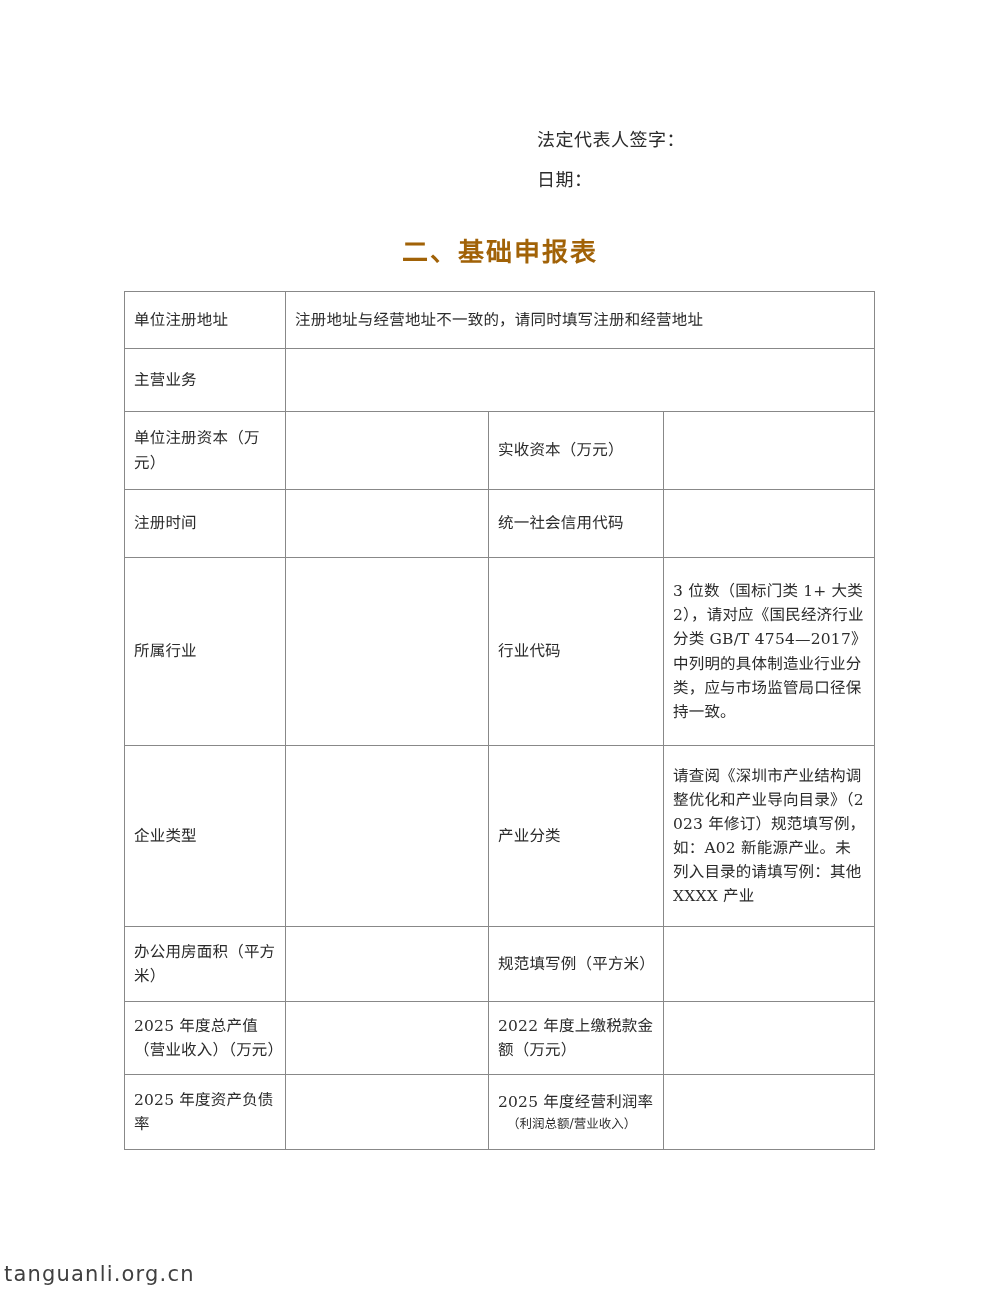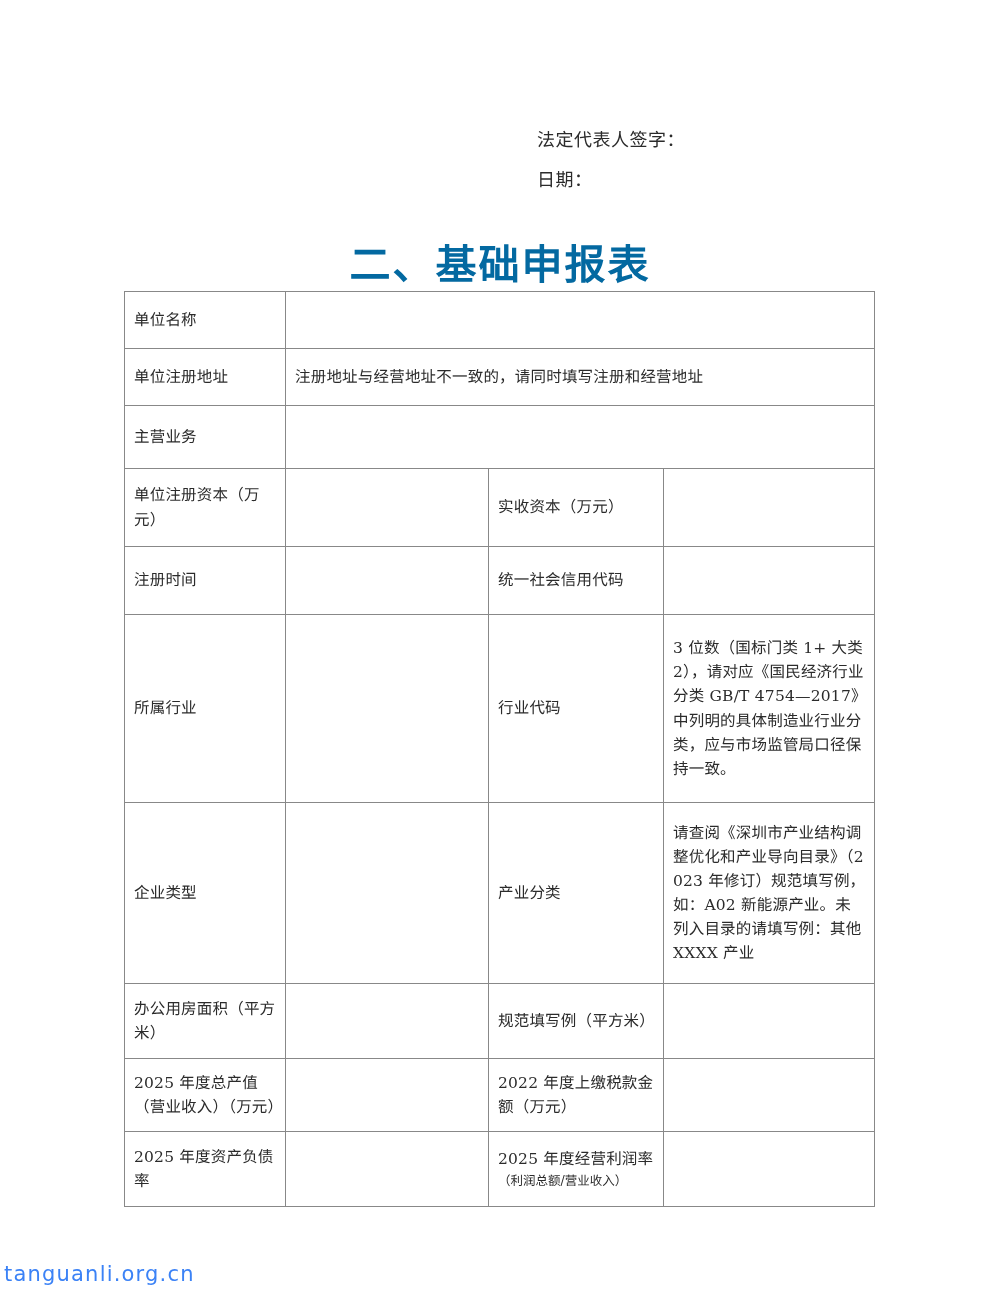--- a/index.html
+++ b/index.html
@@ -38,24 +38,24 @@
     white-space: nowrap;
   }
 
   
   .section-title {
     position: absolute;
     left: 0;
     top: 231px;
     width: 1000px;
     text-align: center;
-    font-size: 41px;
+    font-size: 26px;
     font-weight: bold;
     letter-spacing: 2px;
-    color: #0369a1;
+    color: #a16207;
     font-family: "DejaVu Sans", "Liberation Sans", sans-serif;
   }
 
   
   .form-table {
     position: absolute;
     left: 124px;
     top: 291px;
     width: 750px;
     border-collapse: collapse;
@@ -89,34 +89,35 @@
     vertical-align: top;
     padding-top: 9px;
     color: #1f1f1f;
   }
   .sub-note {
     display: block;
     font-size: 12.5px;
     line-height: 1.5;
     letter-spacing: 0;
     margin-top: 1px;
+    margin-left: 9px;
   }
   .clip-cell {
     vertical-align: top;
     padding-top: 6px;
   }
 
   
   .watermark {
     position: absolute;
     left: 4px;
     bottom: 8px;
     font-size: 21px;
     letter-spacing: 1.2px;
-    color: #3b82f6;
+    color: #404040;
     font-family: "DejaVu Sans", "Liberation Sans", sans-serif;
     user-select: none;
   }
 </style>
 </head>
 <body>
 
 <div class="page">
 
   <div class="sig-block">
@@ -128,24 +129,20 @@
 
   <table class="form-table">
     <colgroup>
       <col style="width:161px">
       <col style="width:203px">
       <col style="width:175px">
       <col style="width:211px">
     </colgroup>
     <tbody>
 
-      <tr>
-        <td style="height:44px">单位名称</td>
-        <td class="cell-blank" colspan="3"></td>
-      </tr>
 
       <tr>
         <td style="height:44px">单位注册地址</td>
         <td class="cell-blank" colspan="3">注册地址与经营地址不一致的，请同时填写注册和经营地址</td>
       </tr>
 
       <tr>
         <td style="height:50px">主营业务</td>
         <td class="cell-blank" colspan="3"></td>
       </tr>

